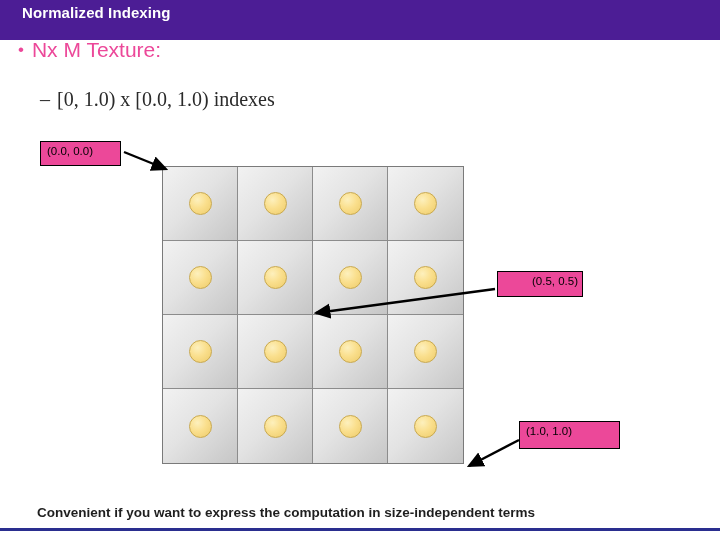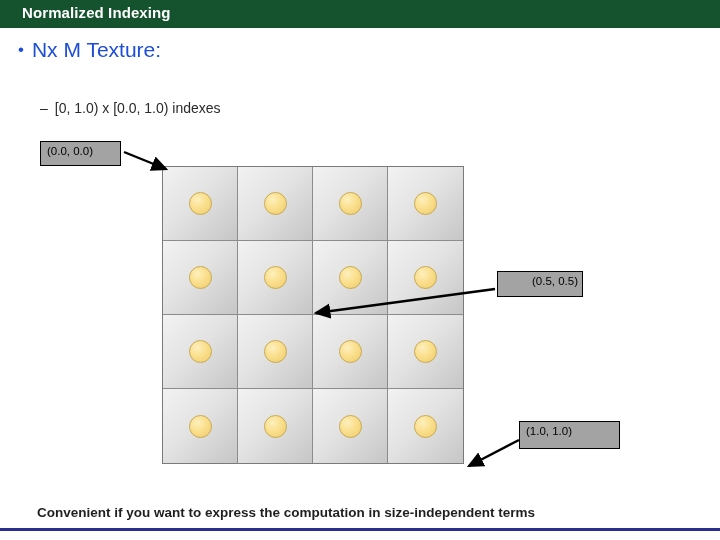--- a/index.html
+++ b/index.html
@@ -14,54 +14,55 @@
     overflow: hidden;
     position: relative;
   }
 
   
   #title-bar {
     position: absolute;
     left: 0;
     top: 0;
     width: 720px;
-    height: 28px;
-    background: #14532d;
+    height: 40px;
+    background: #4c1d95;
   }
   #title-text {
     position: absolute;
     left: 22px;
     top: 4px;
     font-size: 15px;
     font-weight: bold;
     color: #ffffff;
     letter-spacing: 0.1px;
   }
 
   
   #bullet-1 {
     position: absolute;
     left: 18px;
     top: 38px;
     font-size: 21px;
-    color: #1d4ed8;
+    color: #ec4899;
     white-space: nowrap;
   }
   #bullet-1 .bullet-dot {
     font-size: 17px;
     vertical-align: 2px;
     margin-right: 8px;
   }
   #bullet-2 {
     position: absolute;
     left: 40px;
-    top: 100px;
-    font-size: 14px;
+    top: 88px;
+    font-size: 20px;
     color: #2a2a2a;
     white-space: nowrap;
+    font-family: Liberation Serif, serif;
   }
   #bullet-2 .dash {
     margin-right: 7px;
   }
 
   
   #texture-grid {
     position: absolute;
     left: 162px;
     top: 166px;
@@ -92,21 +93,21 @@
     margin-top: -11.5px;
     border-radius: 50%;
     background: radial-gradient(circle at 36% 32%, #fdf0bd 0%, #fadf8d 45%, #edcb6a 100%);
     border: 1px solid #c9a94f;
     box-sizing: border-box;
   }
 
   
   .callout {
     position: absolute;
-    background: #a3a3a3;
+    background: #ec4899;
     border: 1px solid #000000;
     font-size: 11.5px;
     color: #000000;
     padding: 3px 6px 4px 6px;
     white-space: nowrap;
     box-sizing: border-box;
   }
   #callout-origin { left: 40px; top: 141px; width: 81px; height: 25px; }
   #callout-center { left: 497px; top: 271px; width: 86px; height: 26px; padding-left: 34px; }
   #callout-corner { left: 519px; top: 421px; width: 101px; height: 28px; }

